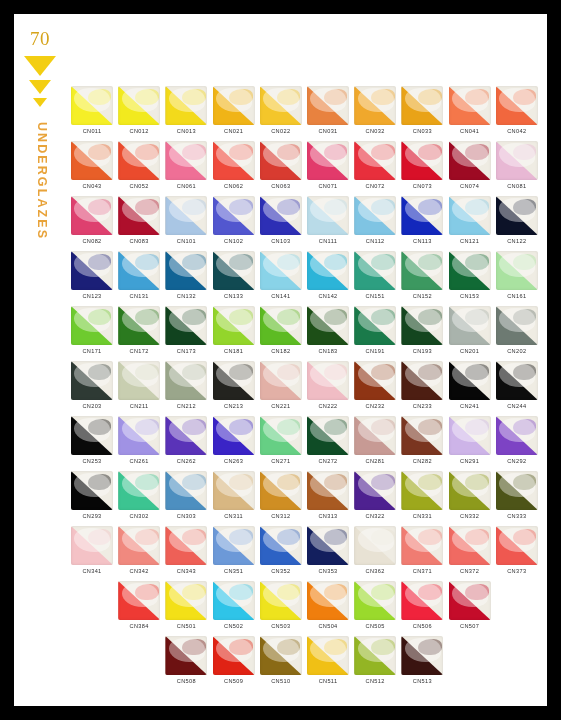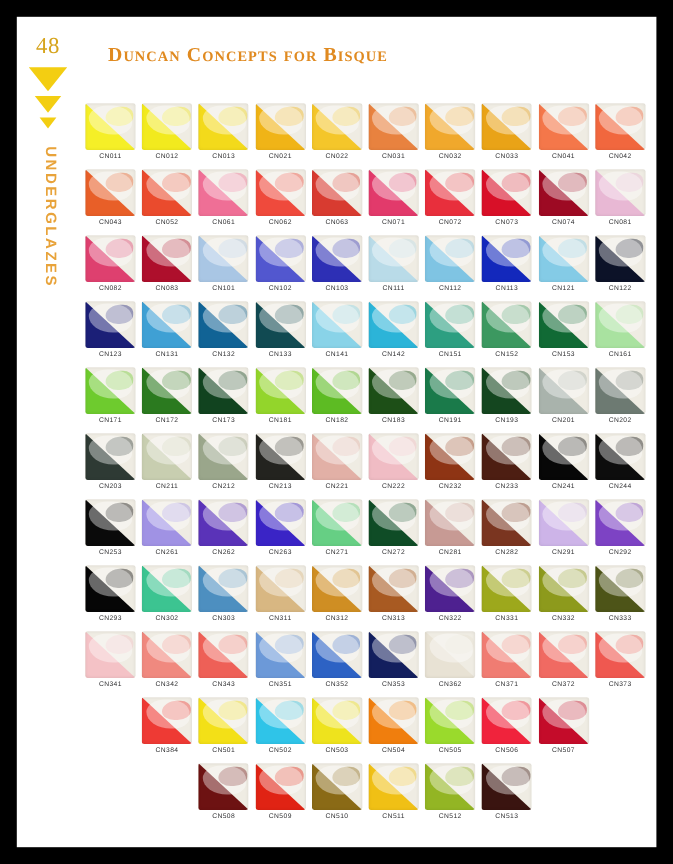--- a/index.html
+++ b/index.html
@@ -90,28 +90,27 @@
     font-size:8.6px;font-weight:bold;letter-spacing:.55px;
     color:#e5a63c;font-variant:small-caps;
   }
 </style>
 </head>
 <body>
 
 <div id="page">
 
   <div id="rail">
-    <div id="page-number">48</div>
+    <div id="page-number">70</div>
     <div class="tri t1"></div>
     <div class="tri t2"></div>
     <div class="tri t3"></div>
     <div id="rail-label">UNDERGLAZES</div>
   </div>
 
-  <div id="title">Duncan  Concepts for Bisque</div>
 
   <div id="grid">
       <div class="row">
         <div class="cell" style="left: 0px;">
           <div class="swatch">
             <div class="tint" style="background: rgb(245, 239, 39);"></div>
             <div class="streak" style="background: rgb(245, 239, 39); opacity: 0.42;"></div>
             <div class="gloss"></div>
             <div class="edge"></div>
           </div>

